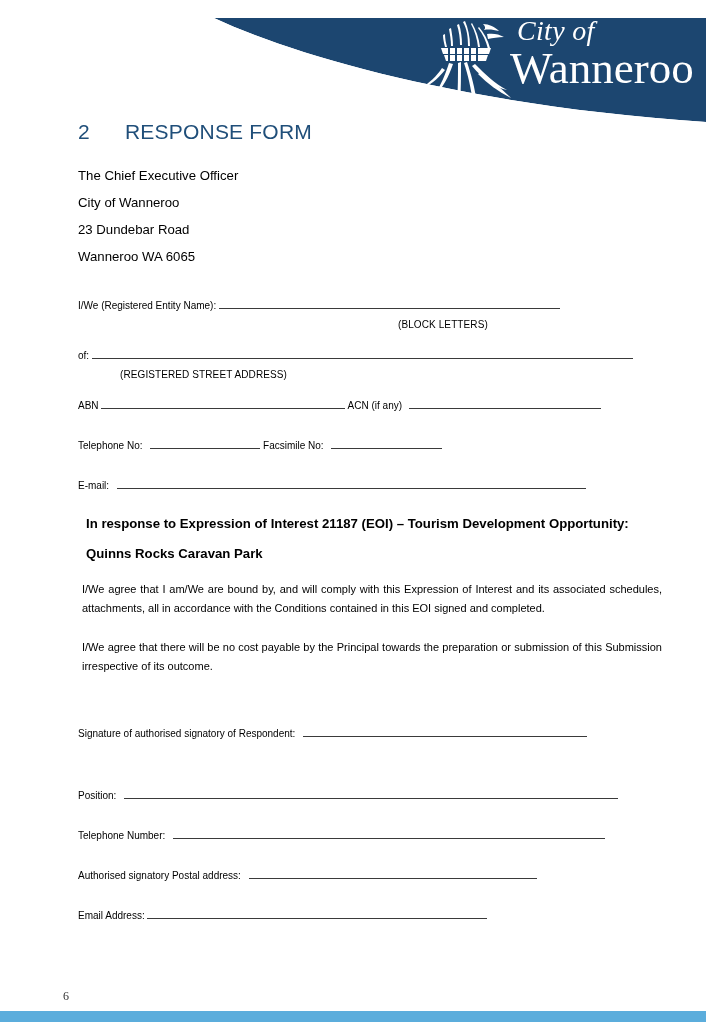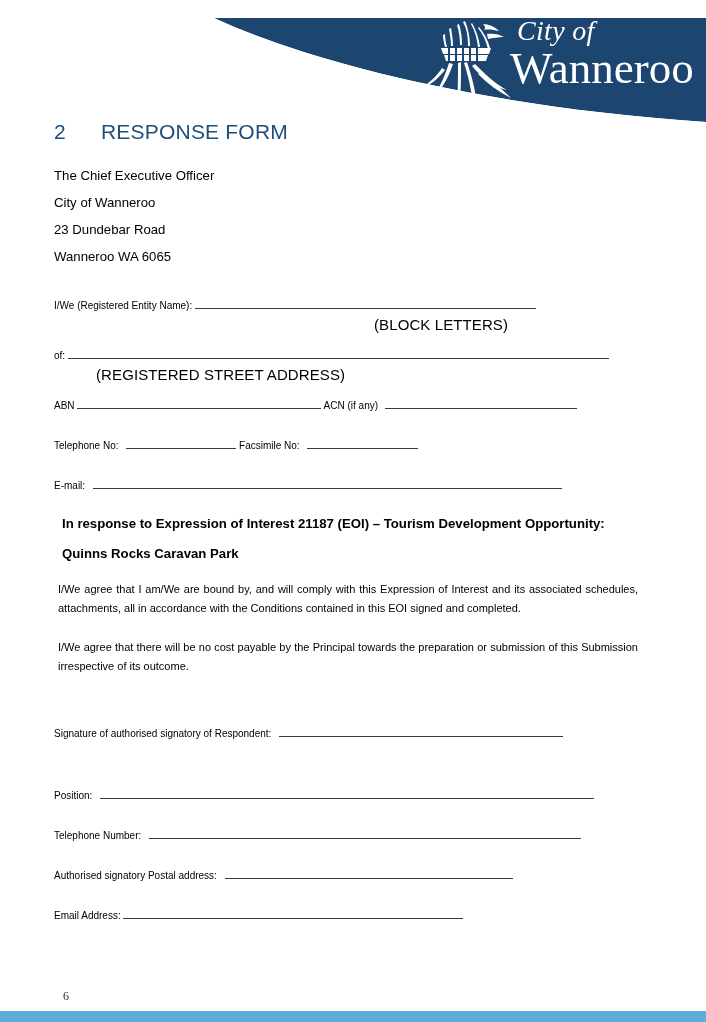--- a/index.html
+++ b/index.html
@@ -52,21 +52,21 @@
   #logo-wanneroo {
     font-size: 45px;
     line-height: 44px;
     letter-spacing: 0px;
     white-space: nowrap;
   }
 
   
   #content {
     position: absolute;
-    left: 54px;
+    left: 78px;
     top: 120px;
     width: 580px;
   }
 
   h1#page-heading {
     margin: 0;
     font-size: 21px;
     font-weight: normal;
     color: #1F4E79;
     letter-spacing: 0.2px;
@@ -87,21 +87,21 @@
     position: relative;
   }
   .rule {
     display: inline-block;
     border-bottom: 1.3px solid #3a3a3a;
     height: 13px;
     vertical-align: baseline;
     margin: 0 0 0 0;
   }
   .caption {
-    font-size: 15px;
+    font-size: 10px;
     letter-spacing: 0.1px;
     white-space: nowrap;
     line-height: 14px;
   }
 
   .bold-line {
     font-size: 13.2px;
     font-weight: bold;
     line-height: 16px;
     white-space: nowrap;

